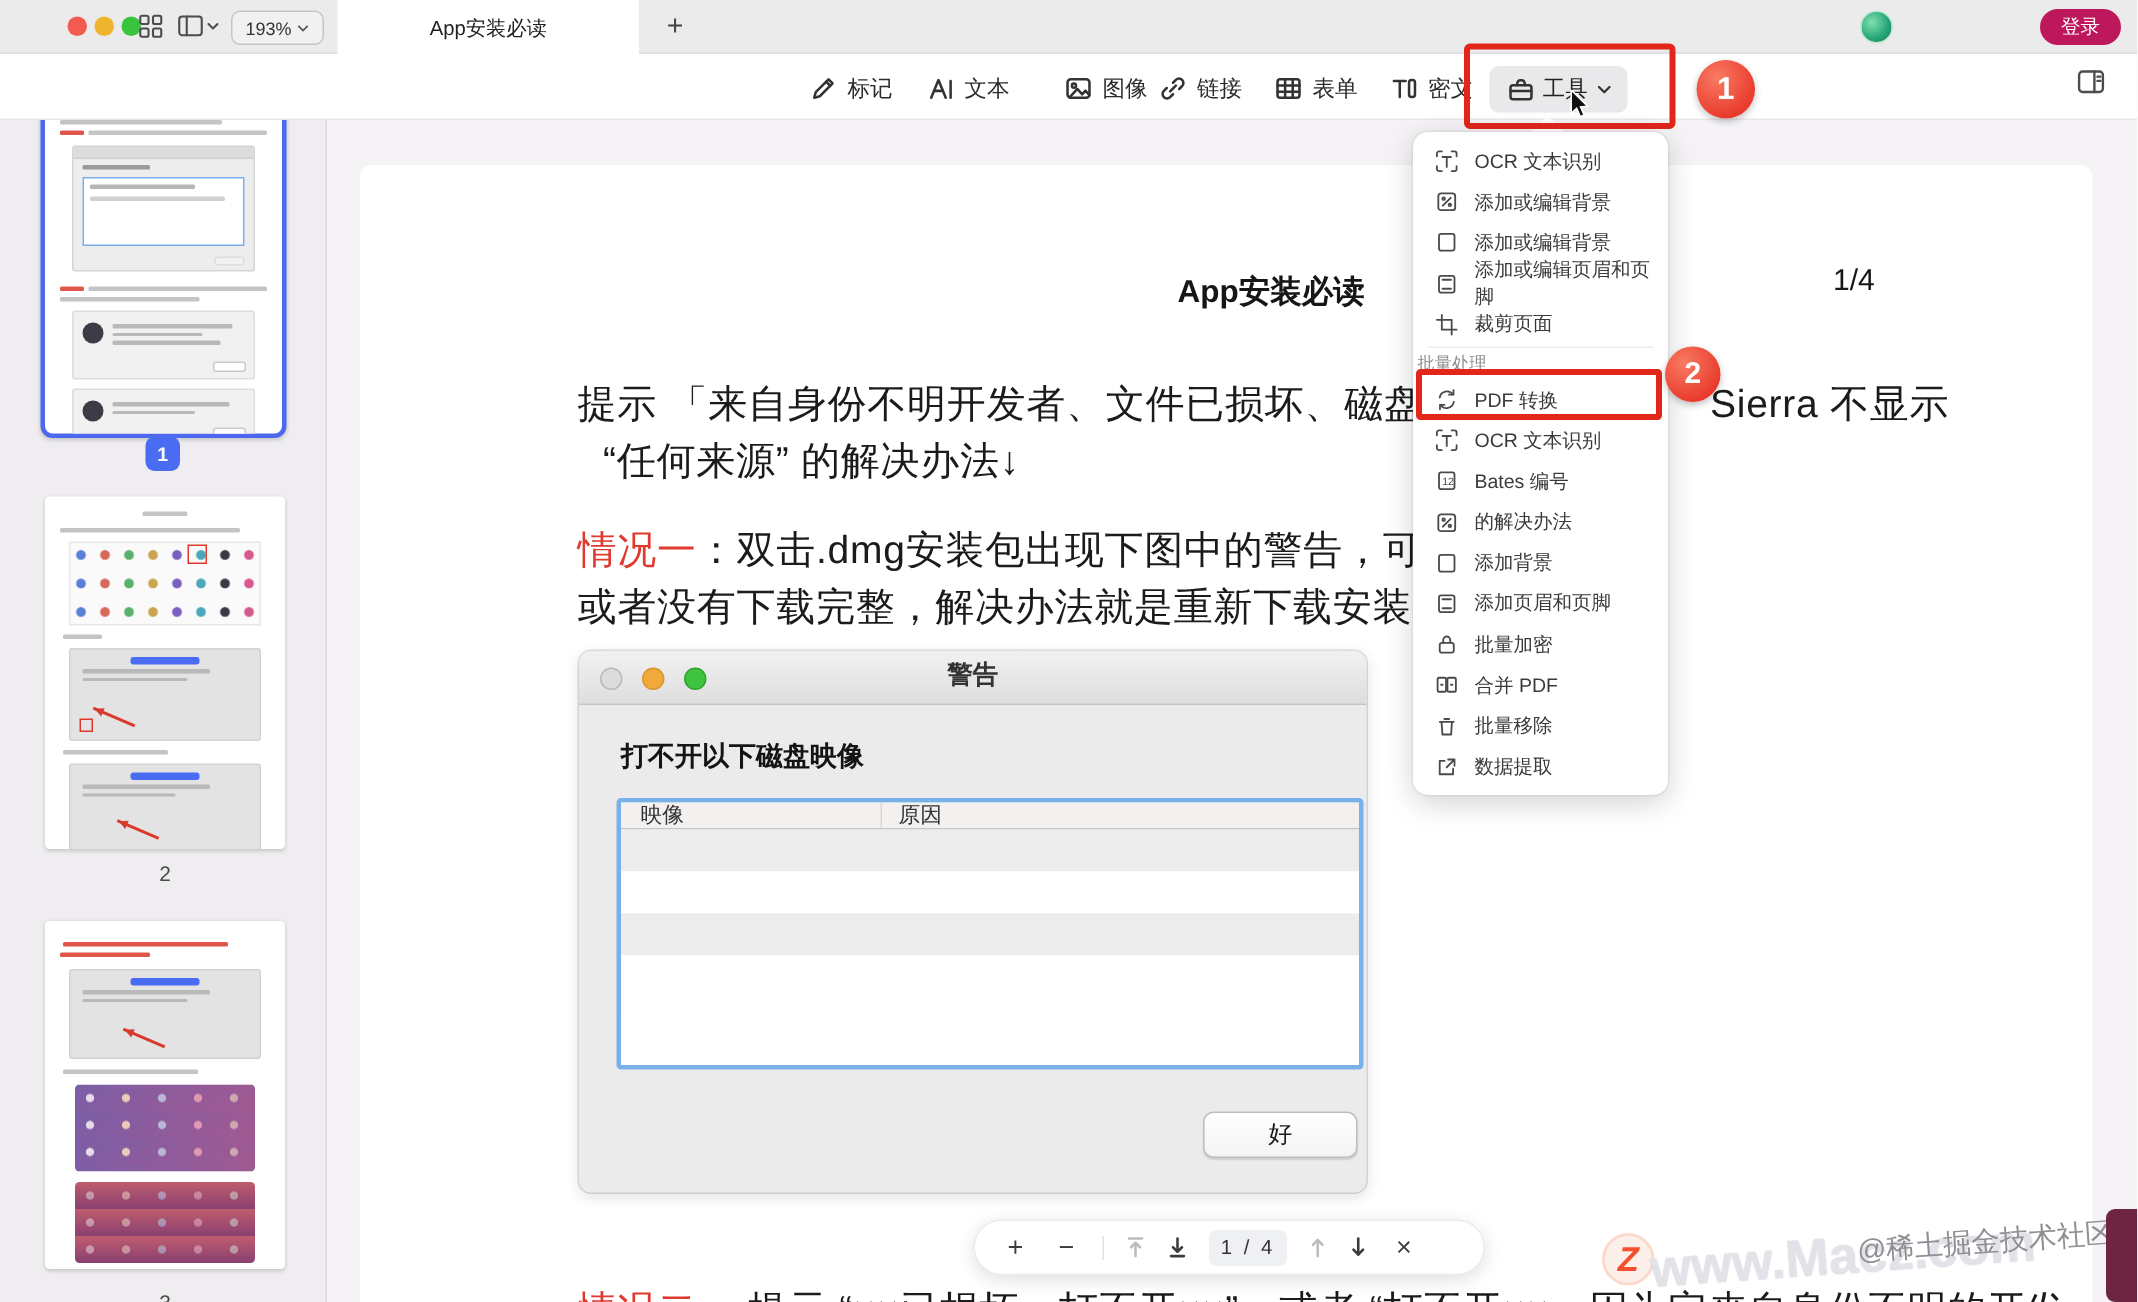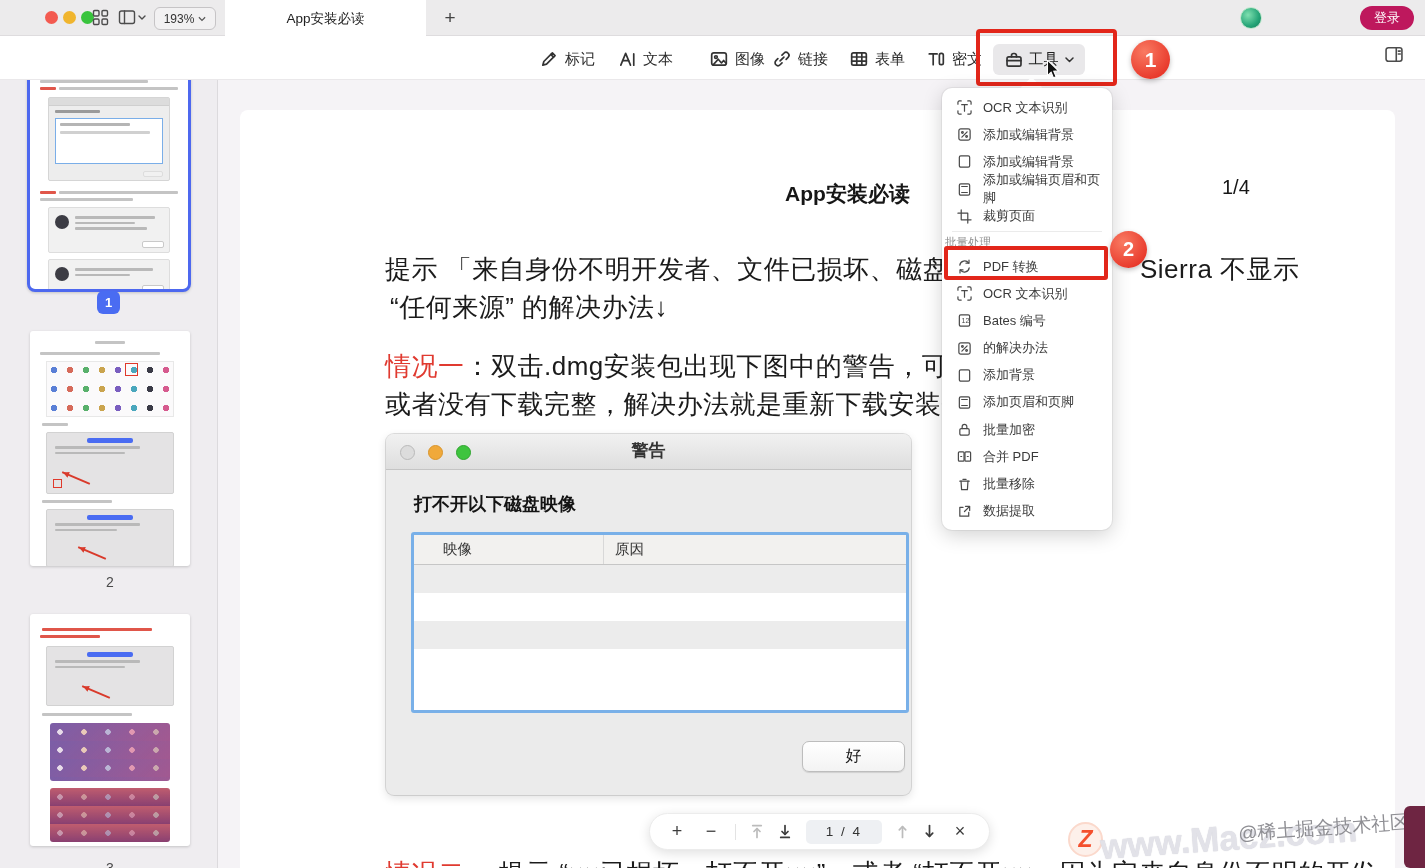--- a/index.html
+++ b/index.html
@@ -73,34 +73,34 @@
   .docred { color:#e03a30; }
 
   
   .alert { position:absolute; left:386px; top:434px; width:525px; height:361px; border-radius:8px; overflow:hidden; box-shadow:0 0 0 1px rgba(0,0,0,.12), 0 3px 10px rgba(0,0,0,.12); z-index:5; background:#ebebeb; }
   .alert-tb { position:relative; height:36px; background:linear-gradient(#f1f1f1,#dedede); border-bottom:1px solid #c4c4c4; }
   .alert-tb .alight { position:absolute; top:11px; width:15px; height:15px; border-radius:50%; }
   .alert-title { text-align:center; line-height:36px; font-size:17px; font-weight:bold; color:#333;font-family:Liberation Mono, monospace; }
   .alert-head { position:absolute; left:28px; top:58px; font-size:18px; font-weight:bold; color:#141414; }
   .atable { position:absolute; left:25px; top:98px; width:498px; height:181px; border:3px solid #79b0e8; border-radius:3px; background:#fff; overflow:hidden; }
   .atrow { display:flex; align-items:center; font-size:14.5px; color:#2c2c2c; }
-  .athead { height:30px; background:#f2f1ef; border-bottom:1px solid #c6c6c6; color:#333;padding-left:16px; }
+  .athead { height:18px; background:#f2f1ef; border-bottom:1px solid #c6c6c6; color:#333; }
   .atc1 { width:174px; padding-left:13px; border-right:1px solid #d8d8d8; height:100%; display:flex; align-items:center; }
   .atc2 { padding-left:11px; }
   .astripe { height:28px; }
   .ok-btn { position:absolute; left:416px; top:307px; width:103px; height:31px; background:linear-gradient(#ffffff,#f3f3f3); border:1px solid #bdbdbd; border-radius:7px; box-shadow:0 1px 1px rgba(0,0,0,.12); font-size:16px; color:#1a1a1a; display:flex; align-items:center; justify-content:center; }
 
   .clipline { position:absolute; left:385px; top:856px; width:990px; height:12px; overflow:hidden; z-index:6; }
 
   
   .bbar { position:absolute; left:649px; top:813px; width:341px; height:37px; background:#fff; border-radius:19px; border:1px solid #ececec; box-shadow:0 3px 12px rgba(0,0,0,.13); display:flex; align-items:center; padding:0 17px; gap:14px; z-index:55; }
   .bbtn { font-size:18px; color:#3c3c3c; width:20px; text-align:center; }
   .bbar svg { fill:none; stroke-linecap:round; stroke-linejoin:round; stroke-width:1.6; display:block; }
   .bdiv { width:1px; height:16px; background:#e3e3e3; }
-  .pgbox { width:76px; height:24px; background:#eef0f3; border-radius:5px; font-size:13.5px; color:#333; display:flex; align-items:center; justify-content:center; letter-spacing:2px; }
+  .pgbox { width:52px; height:24px; background:#eef0f3; border-radius:5px; font-size:13.5px; color:#333; display:flex; align-items:center; justify-content:center; letter-spacing:2px; }
 
   
   .zlogo { position:absolute; left:1068px; top:822px; width:35px; height:35px; border-radius:50%; background:#fdf0ea; border:2px solid #fbd9cc; color:#f4502e; font-size:23px; font-weight:bold; display:flex; align-items:center; justify-content:center; z-index:56; font-style:italic; }
   .wm-site { position:absolute; left:1100px; top:818px; font-size:35px; font-weight:bold; color:rgba(228,228,234,.92); text-shadow:0 0 1px #c9c9cf; transform:rotate(-4deg); z-index:56; white-space:nowrap; }
   .wm-comm { position:absolute; left:1238px; top:815px; font-size:19px; color:#8f8f94; transform:rotate(-4deg); z-index:57; white-space:nowrap; }
   .wm-corner { position:absolute; left:1404px; top:806px; width:21px; height:62px; background:#6e2542; border-radius:6px 0 0 6px; z-index:57; }
 </style>
 </head>
 <body>
 
@@ -414,21 +414,21 @@
     <div class="pagelabel" style="left:90px;top:823px;">3</div>
   </div>
 
   <div class="page"></div>
 
   <div class="doc-title">App安装必读</div>
   <div class="page-ind">1/4</div>
 
   <div class="docline" style="left:385px;top:252px;">提示 「来自身份不明开发者、文件已损坏、磁盘无法挂</div>
   <div class="docline" style="left:1140px;top:252px;">Sierra 不显示</div>
-  <div class="docline" style="left:390px;top:290px;">“任何来源” 的解决办法↓</div>
+  <div class="docline" style="left:402px;top:290px;">“任何来源” 的解决办法↓</div>
 
   <div class="docline" style="left:385px;top:349px;"><span class="docred">情况一</span><span>：双击.dmg安装包出现下图中的警告，可能是文</span></div>
   <div class="docline" style="left:385px;top:387px;">或者没有下载完整，解决办法就是重新下载安装包；</div>
 
   <div class="alert">
     <div class="alert-tb">
       <div class="alight" style="left:14px;background:#dcdcdc;border:1px solid #b9b9b9;"></div>
       <div class="alight" style="left:42px;background:#f0a93a;border:1px solid #d9952c;"></div>
       <div class="alight" style="left:70px;background:#3ec43e;border:1px solid #2fa52f;"></div>
       <div class="alert-title">警告</div>

